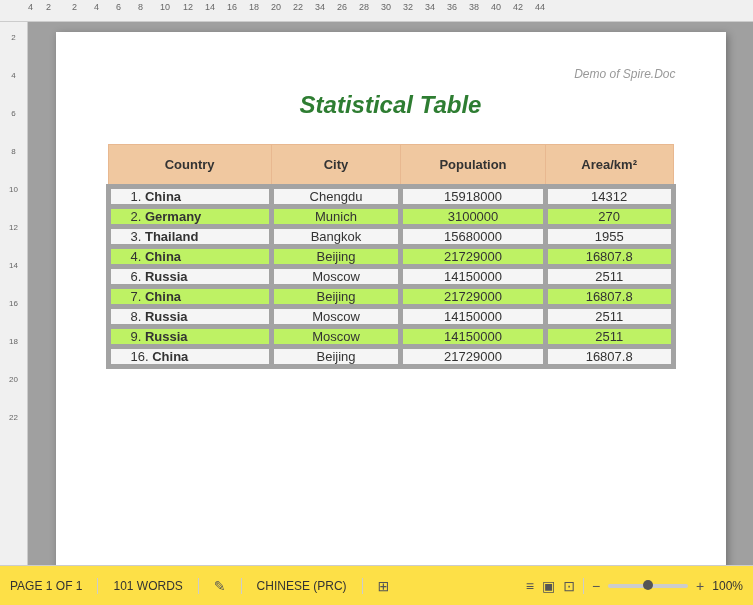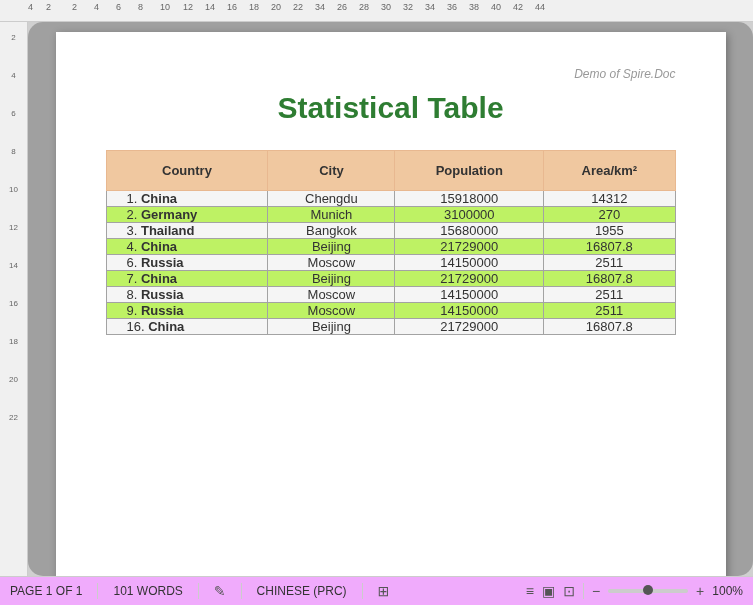--- a/index.html
+++ b/index.html
@@ -48,21 +48,20 @@
 
     
     .document-area {
       flex: 1;
       background: #a0a0a0;
       overflow: hidden;
       display: flex;
       align-items: flex-start;
       justify-content: center;
       padding: 10px;
-      border-radius: 15px;
     }
 
     .page {
       background: white;
       width: 670px;
       min-height: 560px;
       box-shadow: 2px 2px 8px rgba(0,0,0,0.3);
       padding: 30px 50px 20px 50px;
       position: relative;
     }
@@ -71,21 +70,22 @@
       text-align: right;
       font-size: 12px;
       color: #999;
       font-style: italic;
       margin-bottom: 10px;
       margin-top: 5px;
     }
 
     .doc-title {
       text-align: center;
-      font-size: 30px;
+      font-size: 24px;
+      font-style: italic;
       font-weight: bold;
       color: #2e7d32;
       margin-bottom: 25px;
     }
 
     
     .stat-table {
       width: 100%;
       border-collapse: collapse;
       font-size: 13px;
@@ -109,36 +109,36 @@
     }
 
     .stat-table tbody tr:nth-child(odd) {
       background-color: #f5f5f5;
     }
 
     .stat-table tbody td {
       padding: 0 15px;
       text-align: center;
       color: #333;
-      border: 1px solid #a3a3a3;
+      border: 5px solid #a3a3a3;
     }
 
     .stat-table tbody td.country-cell {
       text-align: left;
       padding-left: 20px;
     }
 
     .row-num {
       color: #333;
     }
 
     
     .status-bar {
-      height: 29px;
-      background: #f0abfc;
+      height: 40px;
+      background: #fde047;
       border-top: 1px solid #ccc;
       display: flex;
       align-items: center;
       padding: 4px 10px;
       font-size: 12px;
       color: #333;
       flex-shrink: 0;
       gap: 15px;
     }
 

